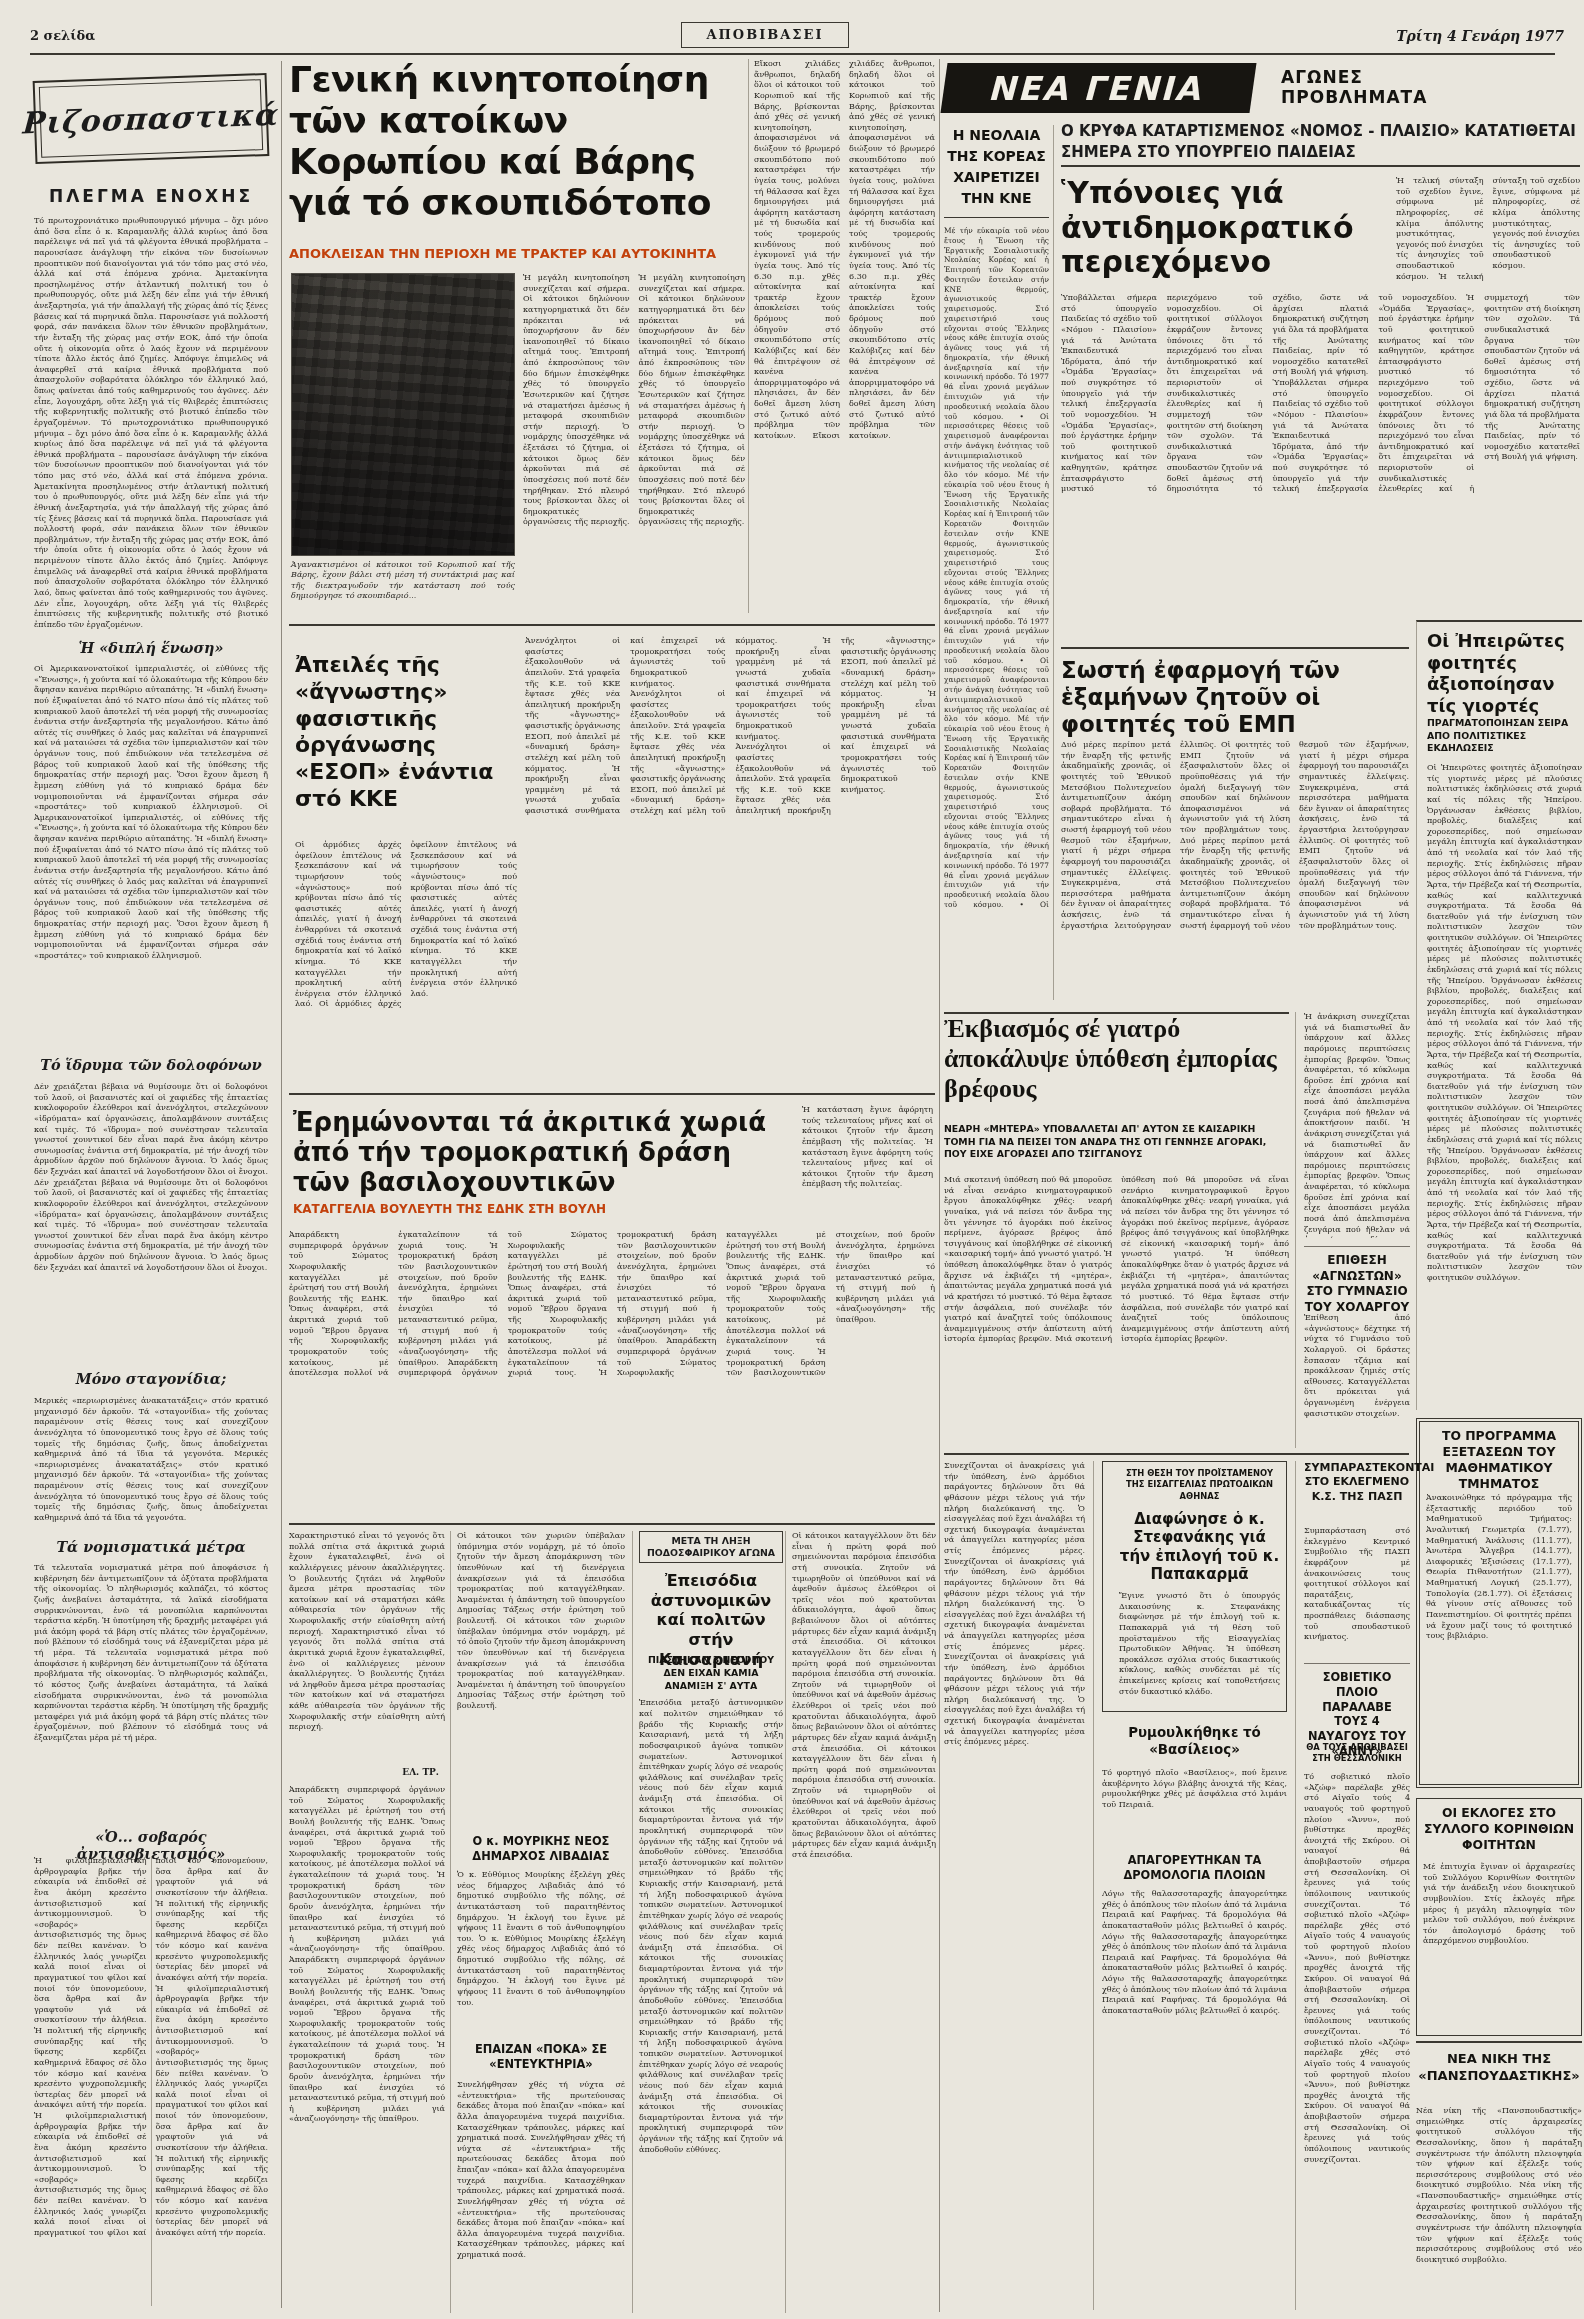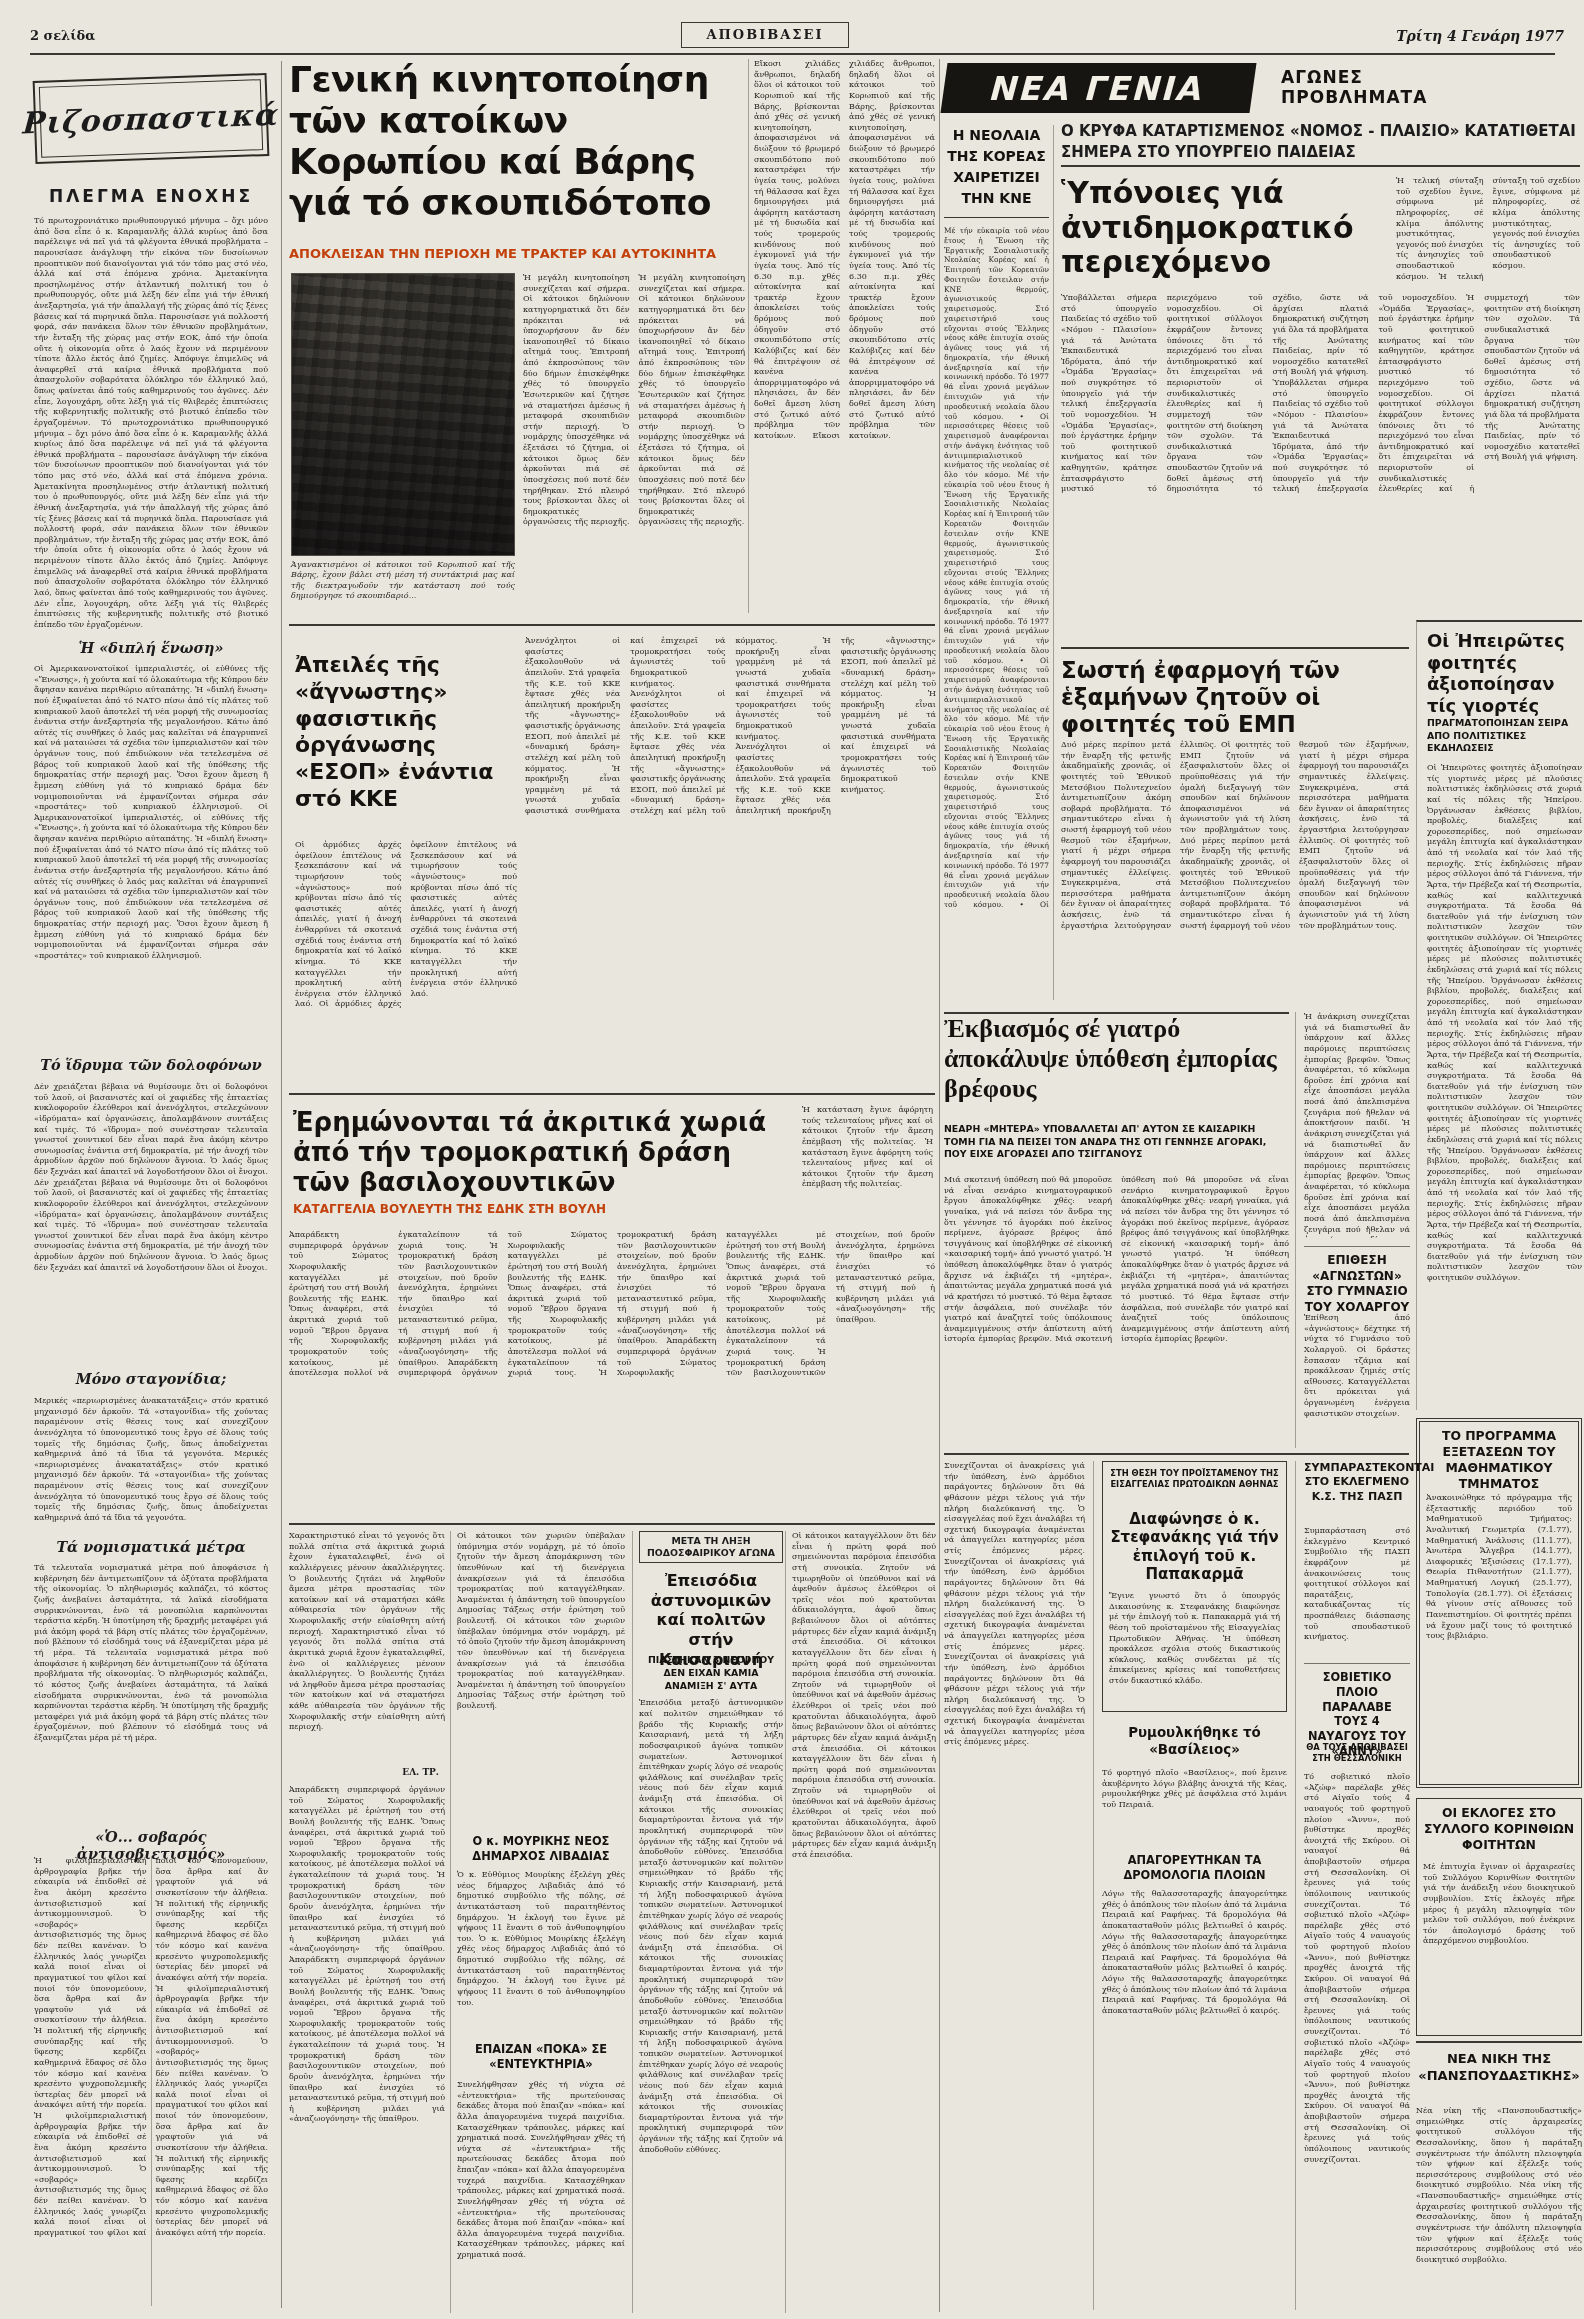--- a/index.html
+++ b/index.html
@@ -189,21 +189,21 @@
       <div class="minihead" style="font-size:12.4px;height:61px;">ΤΟ ΠΡΟΓΡΑΜΜΑ ΕΞΕΤΑΣΕΩΝ ΤΟΥ ΜΑΘΗΜΑΤΙΚΟΥ ΤΜΗΜΑΤΟΣ</div>
       <div class="bt" style="height:277px;margin-top:4px;">Ἀνακοινώθηκε τό πρόγραμμα τῆς ἐξεταστικῆς περιόδου τοῦ Μαθηματικοῦ Τμήματος: Ἀναλυτική Γεωμετρία (7.1.77), Μαθηματική Ἀνάλυσις (11.1.77), Ἀνωτέρα Ἄλγεβρα (14.1.77), Διαφορικές Ἐξισώσεις (17.1.77), Θεωρία Πιθανοτήτων (21.1.77), Μαθηματική Λογική (25.1.77), Τοπολογία (28.1.77). Οἱ ἐξετάσεις θά γίνουν στίς αἴθουσες τοῦ Πανεπιστημίου. Οἱ φοιτητές πρέπει νά ἔχουν μαζί τους τό φοιτητικό τους βιβλιάριο.</div>
     </div>
   </div>
 
   <div class="abs rule-h" style="left:944px;top:1453px;width:465px;height:2px;"></div>
 
   <div class="abs bt" style="left:944px;top:1461px;width:141px;height:849px;">Συνεχίζονται οἱ ἀνακρίσεις γιά τήν ὑπόθεση, ἐνῶ ἁρμόδιοι παράγοντες δηλώνουν ὅτι θά φθάσουν μέχρι τέλους γιά τήν πλήρη διαλεύκανσή της. Ὁ εἰσαγγελέας πού ἔχει ἀναλάβει τή σχετική δικογραφία ἀναμένεται νά ἀπαγγείλει κατηγορίες μέσα στίς ἑπόμενες μέρες. Συνεχίζονται οἱ ἀνακρίσεις γιά τήν ὑπόθεση, ἐνῶ ἁρμόδιοι παράγοντες δηλώνουν ὅτι θά φθάσουν μέχρι τέλους γιά τήν πλήρη διαλεύκανσή της. Ὁ εἰσαγγελέας πού ἔχει ἀναλάβει τή σχετική δικογραφία ἀναμένεται νά ἀπαγγείλει κατηγορίες μέσα στίς ἑπόμενες μέρες. Συνεχίζονται οἱ ἀνακρίσεις γιά τήν ὑπόθεση, ἐνῶ ἁρμόδιοι παράγοντες δηλώνουν ὅτι θά φθάσουν μέχρι τέλους γιά τήν πλήρη διαλεύκανσή της. Ὁ εἰσαγγελέας πού ἔχει ἀναλάβει τή σχετική δικογραφία ἀναμένεται νά ἀπαγγείλει κατηγορίες μέσα στίς ἑπόμενες μέρες.</div>
 
   <div class="abs" style="left:1093px;top:1461px;width:194px;height:849px;border-left:1px solid #a49f93;padding-left:8px;">
-    <div class="boxed" style="height:251px;">
+    <div class="boxed" style="height:251px;padding-left:16px;">
       <div class="kick-sm c" style="font-size:8.4px;height:42px;">ΣΤΗ ΘΕΣΗ ΤΟΥ ΠΡΟΪΣΤΑΜΕΝΟΥ ΤΗΣ ΕΙΣΑΓΓΕΛΙΑΣ ΠΡΩΤΟΔΙΚΩΝ ΑΘΗΝΑΣ</div>
       <div class="h16 c" style="font-size:15px;height:77px;">Διαφώνησε ὁ κ. Στεφανάκης γιά τήν ἐπιλογή τοῦ κ. Παπακαρμᾶ</div>
       <div class="bt" style="height:107px;margin-top:4px;">Ἔγινε γνωστό ὅτι ὁ ὑπουργός Δικαιοσύνης κ. Στεφανάκης διαφώνησε μέ τήν ἐπιλογή τοῦ κ. Παπακαρμᾶ γιά τή θέση τοῦ προϊσταμένου τῆς Εἰσαγγελίας Πρωτοδικῶν Ἀθήνας. Ἡ ὑπόθεση προκάλεσε σχόλια στούς δικαστικούς κύκλους, καθώς συνδέεται μέ τίς ἐπικείμενες κρίσεις καί τοποθετήσεις στόν δικαστικό κλάδο.</div>
     </div>
     <div class="minihead" style="font-size:13.4px;height:44px;margin-top:12px;">Ρυμουλκήθηκε τό «Βασίλειος»</div>
     <div class="bt" style="height:75px;">Τό φορτηγό πλοῖο «Βασίλειος», πού ἔμεινε ἀκυβέρνητο λόγω βλάβης ἀνοιχτά τῆς Κέας, ρυμουλκήθηκε χθές μέ ἀσφάλεια στό λιμάνι τοῦ Πειραιᾶ.</div>
     <div class="minihead" style="height:32px;margin-top:10px;">ΑΠΑΓΟΡΕΥΤΗΚΑΝ ΤΑ ΔΡΟΜΟΛΟΓΙΑ ΠΛΟΙΩΝ</div>
     <div class="bt" style="height:297px;margin-top:4px;">Λόγω τῆς θαλασσοταραχῆς ἀπαγορεύτηκε χθές ὁ ἀπόπλους τῶν πλοίων ἀπό τά λιμάνια Πειραιᾶ καί Ραφήνας. Τά δρομολόγια θά ἀποκατασταθοῦν μόλις βελτιωθεῖ ὁ καιρός. Λόγω τῆς θαλασσοταραχῆς ἀπαγορεύτηκε χθές ὁ ἀπόπλους τῶν πλοίων ἀπό τά λιμάνια Πειραιᾶ καί Ραφήνας. Τά δρομολόγια θά ἀποκατασταθοῦν μόλις βελτιωθεῖ ὁ καιρός. Λόγω τῆς θαλασσοταραχῆς ἀπαγορεύτηκε χθές ὁ ἀπόπλους τῶν πλοίων ἀπό τά λιμάνια Πειραιᾶ καί Ραφήνας. Τά δρομολόγια θά ἀποκατασταθοῦν μόλις βελτιωθεῖ ὁ καιρός.</div>
   </div>
 

